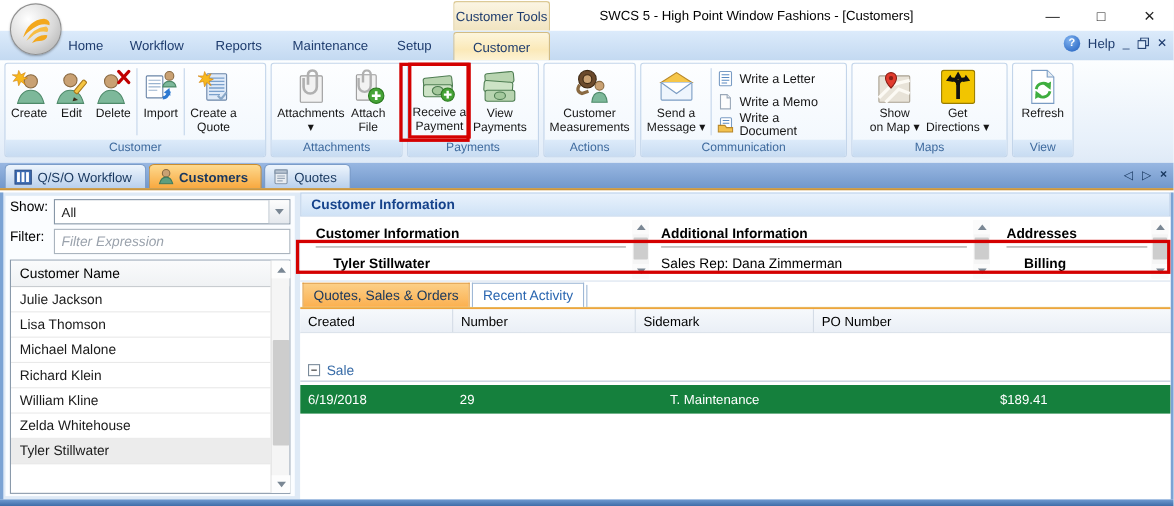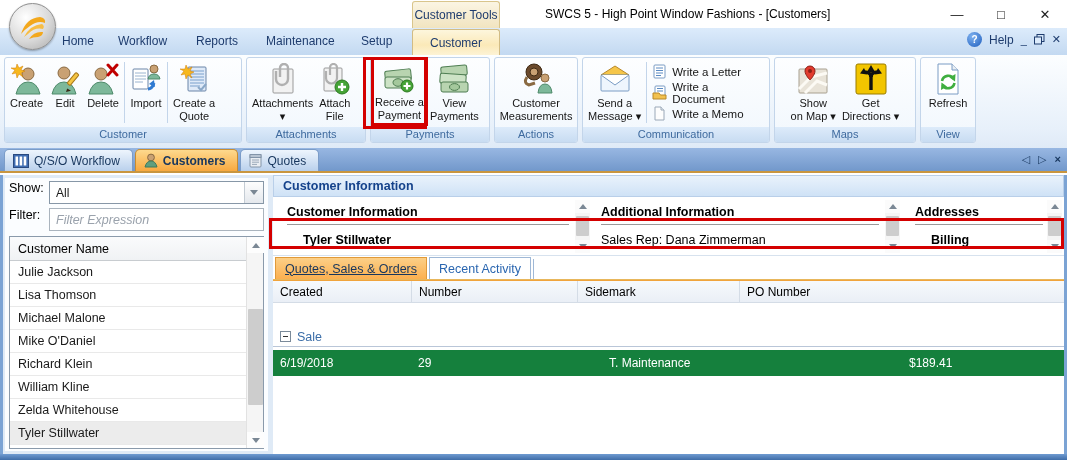--- a/index.html
+++ b/index.html
@@ -94,21 +94,21 @@
   #info-area { position:relative; height:59px; background:#fff; overflow:hidden; border-bottom:1px solid #d7e2ee; }
   .info-col { position:absolute; top:8px; }
   .info-title { font-weight:bold; font-size:12.5px; color:#000; padding-bottom:5px; border-bottom:1px solid #9a9a9a; }
   .info-line { margin-top:8px; font-size:12.5px; color:#000; }
   .mini-sb { position:absolute; top:3px; width:15px; height:53px; background:#f5f5f5; }
   .mini-sb .sb-arrow { width:15px; height:13px; background:#fbfbfb; }
   .mini-sb .sb-thumb { left:1px; width:13px; top:16px; height:20px; }
 
   #subtab-row { height:24px; background:#fff; display:flex; align-items:flex-end; padding-left:2px; border-bottom:1px solid #e8b75c; }
   .subtab { height:22px; display:flex; align-items:center; padding:0 9px; font-size:12.5px; }
-  .subtab.active { background:linear-gradient(#fccf87,#fbb050); color:#17365d; border:1px solid #e09a3a; border-bottom:none;text-decoration:underline; }
+  .subtab.active { background:linear-gradient(#fccf87,#fbb050); color:#17365d; border:1px solid #e09a3a; border-bottom:none; }
   .subtab.inactive { background:#fff; color:#2a66b0; border:1px solid #9fb8d6; border-bottom:none; margin-left:2px; }
   .subtab-end { width:1px; height:20px; background:#9fb8d6; margin-left:2px; }
 
   #grid-header { height:23px; background:linear-gradient(#f6f9fc,#eaeff6); border-top:1px solid #f0a43c;
     border-bottom:1px solid #d4dce6; display:flex; }
   .gh-cell { font-size:12px; color:#000; display:flex; align-items:center; padding-left:7px; border-left:1px solid #d4dce6; }
   .gh-cell:first-child { border-left:none; }
 
   #grid-body { position:relative; background:#fff; height:152px; }
   #group-row { position:absolute; left:0; top:24px; width:100%; height:20px; display:flex; align-items:center;
@@ -330,35 +330,35 @@
             <svg width="15" height="15" viewBox="0 0 15 15">
                 <rect x="2" y="1" width="11" height="13" rx="1" fill="#fff" stroke="#7a9cc4"></rect>
                 <path d="M4 4h7M4 6.5h7M4 9h7M4 11.5h5" stroke="#5a8ac2" stroke-width="1"></path>
               </svg>
           </span>
           <span>Write a Letter</span>
         </div>
         <div class="sbtn">
           <span class="sicon">
             <svg width="15" height="15" viewBox="0 0 15 15">
+                <path d="M3 1 h6 l3 3 v10 h-9 z" fill="#fdfdfd" stroke="#9aa8b8"></path>
+                <path d="M9 1 v3 h3" fill="#e8eef4" stroke="#9aa8b8"></path>
+              </svg>
+          </span>
+          <span>Write a Memo</span>
+        </div>
+        <div class="sbtn">
+          <span class="sicon">
+            <svg width="15" height="15" viewBox="0 0 15 15">
                 <rect x="3" y="1" width="10" height="11" rx="1" fill="#fff" stroke="#7a9cc4"></rect>
                 <path d="M5 3.5h6M5 6h6" stroke="#5a8ac2" stroke-width="1"></path>
                 <path d="M1 8 h6 l1.5 2 h5.5 v4 h-13 z" fill="#f2c14e" stroke="#b8882a"></path>
               </svg>
           </span>
           <span>Write a Document</span>
-        </div>
-        <div class="sbtn">
-          <span class="sicon">
-            <svg width="15" height="15" viewBox="0 0 15 15">
-                <path d="M3 1 h6 l3 3 v10 h-9 z" fill="#fdfdfd" stroke="#9aa8b8"></path>
-                <path d="M9 1 v3 h3" fill="#e8eef4" stroke="#9aa8b8"></path>
-              </svg>
-          </span>
-          <span>Write a Memo</span>
         </div>
       </div>
     </div>
     <div class="rgroup-label">Communication</div>
   </div>
 
   <div class="rgroup" style="width:142px">
     <div class="rgroup-body" style="justify-content:center">
       <div class="rbtn">
         <span class="ricon">
@@ -460,21 +460,20 @@
     <div class="field-row">
       <span class="field-label">Filter:</span>
       <input class="txt-input" placeholder="Filter Expression" style="">
     </div>
 
     <div id="cust-list">
       <div id="cust-list-header">Customer Name</div>
       <div class="cust-row">Julie Jackson</div>
       <div class="cust-row">Lisa Thomson</div>
       <div class="cust-row">Michael Malone</div>
-      <div class="cust-row">Mike O'Daniel</div>
       <div class="cust-row">Richard Klein</div>
       <div class="cust-row">William Kline</div>
       <div class="cust-row">Zelda Whitehouse</div>
       <div class="cust-row selected">Tyler Stillwater</div>
       <div class="scrollbar-v">
         <div class="sb-arrow">
             <span class="chev-up-s"></span>
           </div>
         <div class="sb-thumb" style="top:72px;height:96px"></div>
         <div class="sb-arrow bottom">

